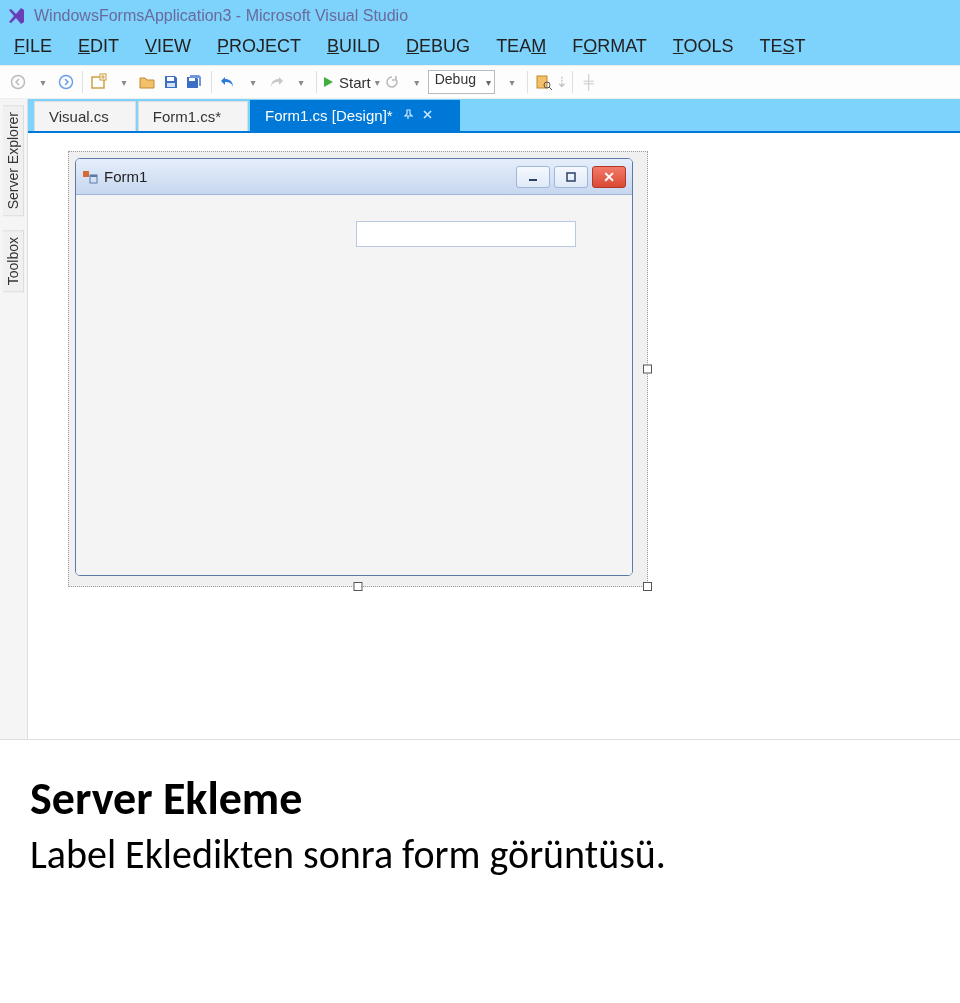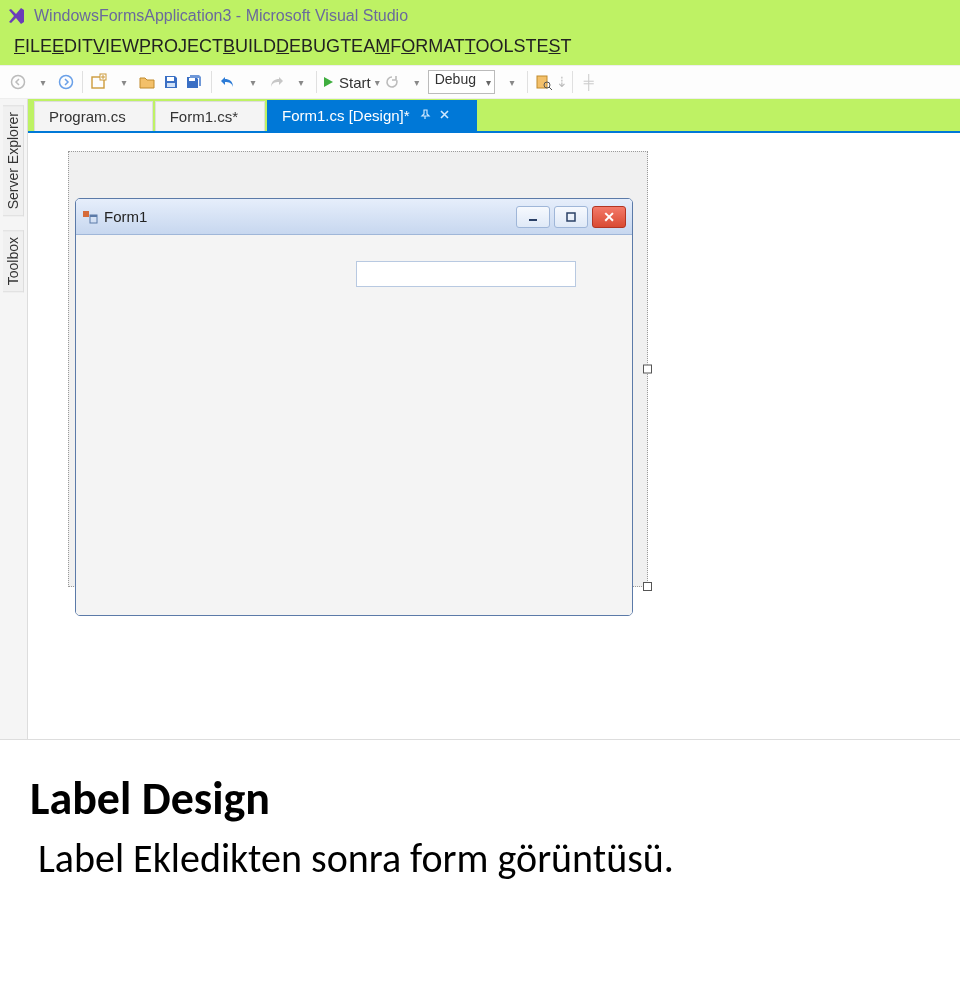--- a/index.html
+++ b/index.html
@@ -4,21 +4,21 @@
 <style>
   * { box-sizing: border-box; }
   body {
     margin: 0;
     font-family: "Segoe UI", Arial, sans-serif;
     font-size: 14px;
     background: #fff;
     width: 960px;
   }
   .vs-wrap {
-    background: #bef264;
+    background: #7dd3fc;
     border-bottom: 1px solid #ddd;
   }
   
   .titlebar {
     display: flex;
     align-items: center;
     height: 30px;
     padding: 2px 4px 0 6px;
     color: #6a6a9c;
   }
@@ -27,20 +27,21 @@
     color: #6a6a9c;
     margin-left: 8px;
   }
   .vs-logo {
     width: 20px; height: 20px;
     display:inline-block;
   }
   
   .menubar {
     display: flex;
+    gap: 26px;
     padding: 6px 14px 8px 14px;
     font-size: 18px;
     color: #222;
   }
   .menubar .mitem { cursor: default; }
   .menubar .mitem .ul { text-decoration: underline; }
   
   .toolbar {
     display: flex;
     align-items: center;
@@ -154,21 +155,20 @@
   .h-bm { bottom:-5px; left:50%; transform:translateX(-50%);}
   
   .winform {
     position:absolute; left:6px; top:6px;
     width: 558px; height: 418px;
     border:1px solid #5b7aa8;
     border-radius:5px;
     overflow:hidden;
     background:#eef0f2;
     box-shadow: 0 0 0 1px #fff inset;
-    margin-top: 40px;
   }
   .wf-title {
     height:36px;
     background: linear-gradient(#e6eefb,#c7d7ef);
     border-bottom:1px solid #9fb6d8;
     display:flex; align-items:center;
     padding: 0 6px;
     gap:6px;
   }
   .wf-title .wf-icon {
@@ -220,21 +220,21 @@
   }
   .caption h1 {
     font-family: "Calibri", "Segoe UI", Arial, sans-serif;
     font-size: 46px;
     font-weight: 700;
     margin:0 0 4px 0;
   }
   .caption p {
     font-family: "Calibri", "Segoe UI", Arial, sans-serif;
     font-size: 40px;
-    margin:8px;
+    margin:0;
   }
 </style>
 </head>
 <body>
 
 <div class="vs-wrap">
 
   <div class="titlebar">
     <span class="vs-logo">
       <svg viewBox="0 0 20 20" width="20" height="20">
@@ -346,21 +346,21 @@
 
   <div class="main">
     <div class="side-tabs">
       <div class="side-tab">Server Explorer</div>
       <div class="side-tab">Toolbox</div>
     </div>
 
     <div class="editor-area">
 
       <div class="doctabs">
-        <div class="doctab">Program.cs</div>
+        <div class="doctab">Visual.cs</div>
         <div class="doctab">Form1.cs*</div>
         <div class="doctab active">
           <span>Form1.cs [Design]*</span>
           <span class="tab-icons">
             <span>
               <svg width="11" height="11" viewBox="0 0 11 11">
                   <path d="M4 1h3v4l2 2H2l2-2V1zM5 7v3" stroke="#cfe8ff" stroke-width="1.2" fill="none"></path>
                 </svg>
             </span>
             <span>
@@ -408,15 +408,15 @@
               <div class="textbox"></div>
             </div>
           </div>
         </div>
       </div>
     </div>
   </div>
 </div>
 
 <div class="caption">
-  <h1>Label Design</h1>
+  <h1>Server Ekleme</h1>
   <p>Label Ekledikten sonra form görüntüsü.</p>
 </div>
 
 </body></html>

